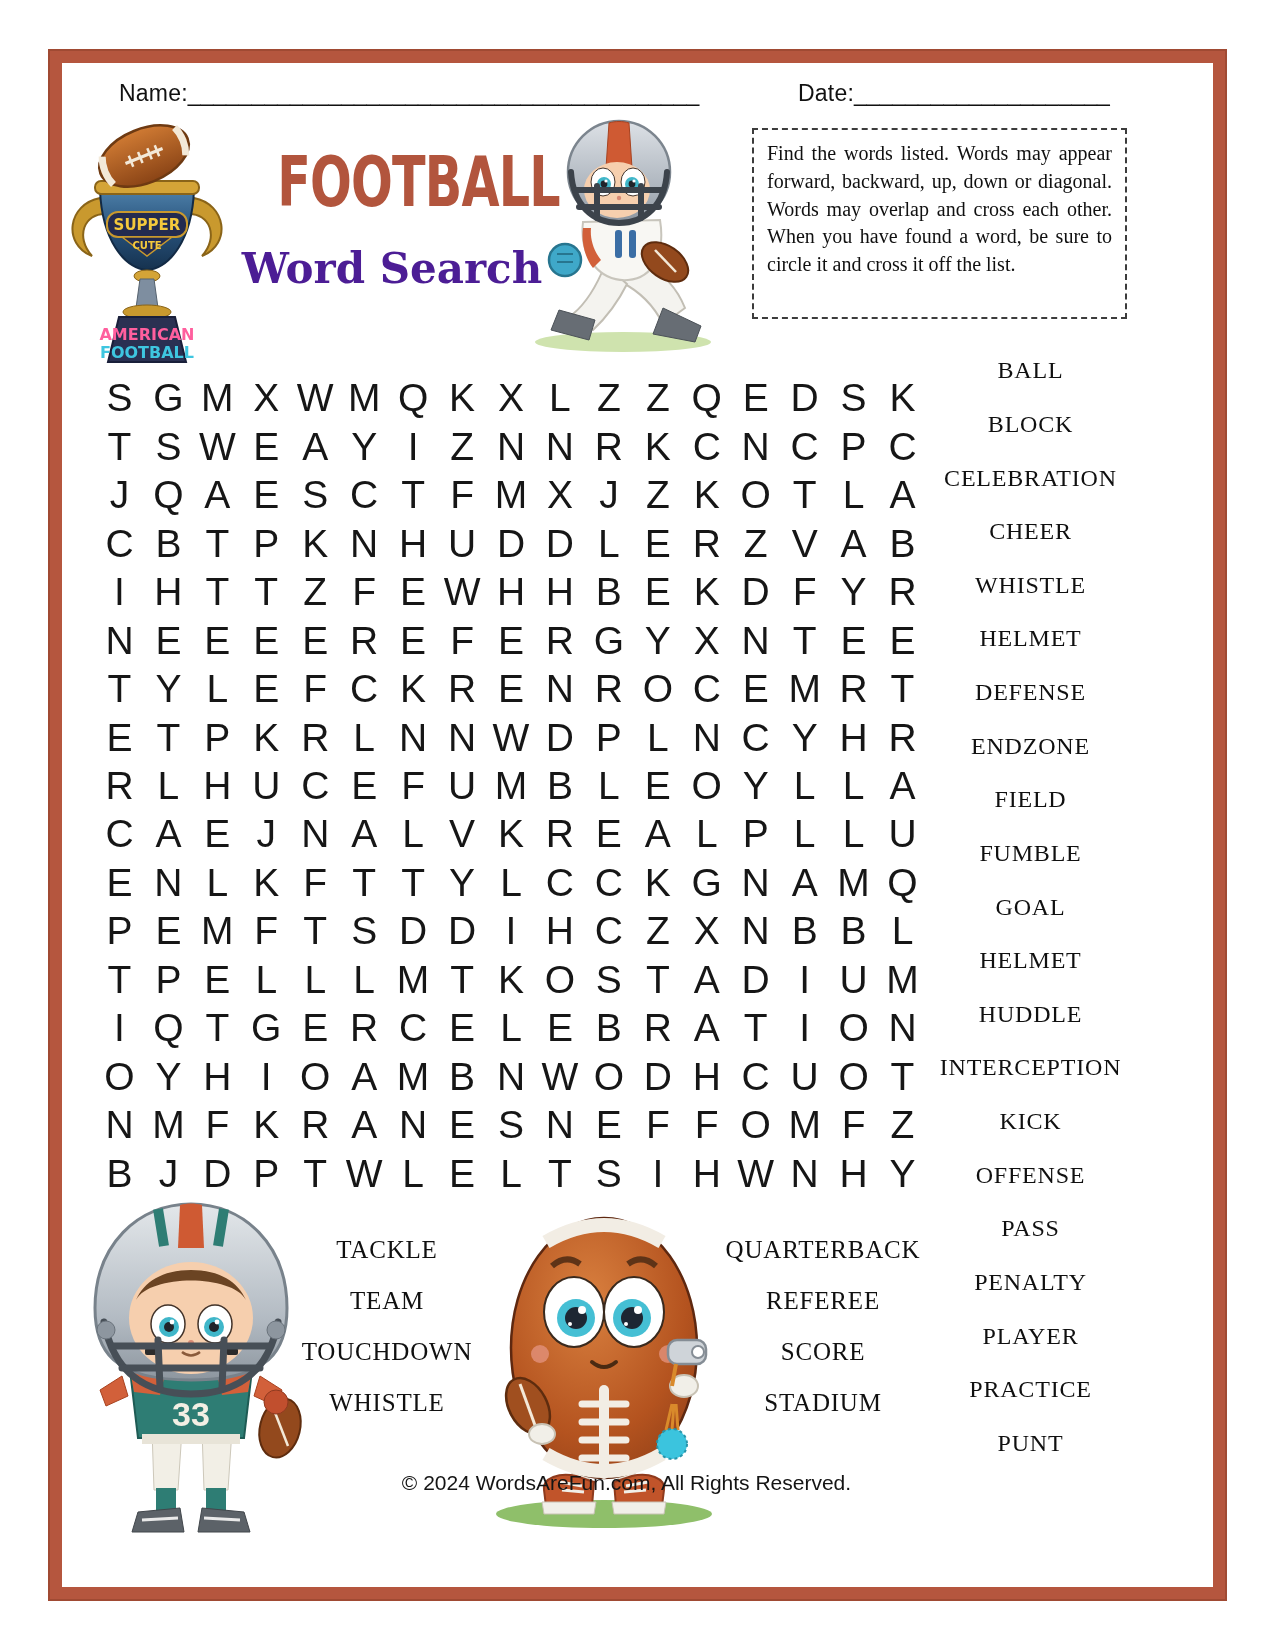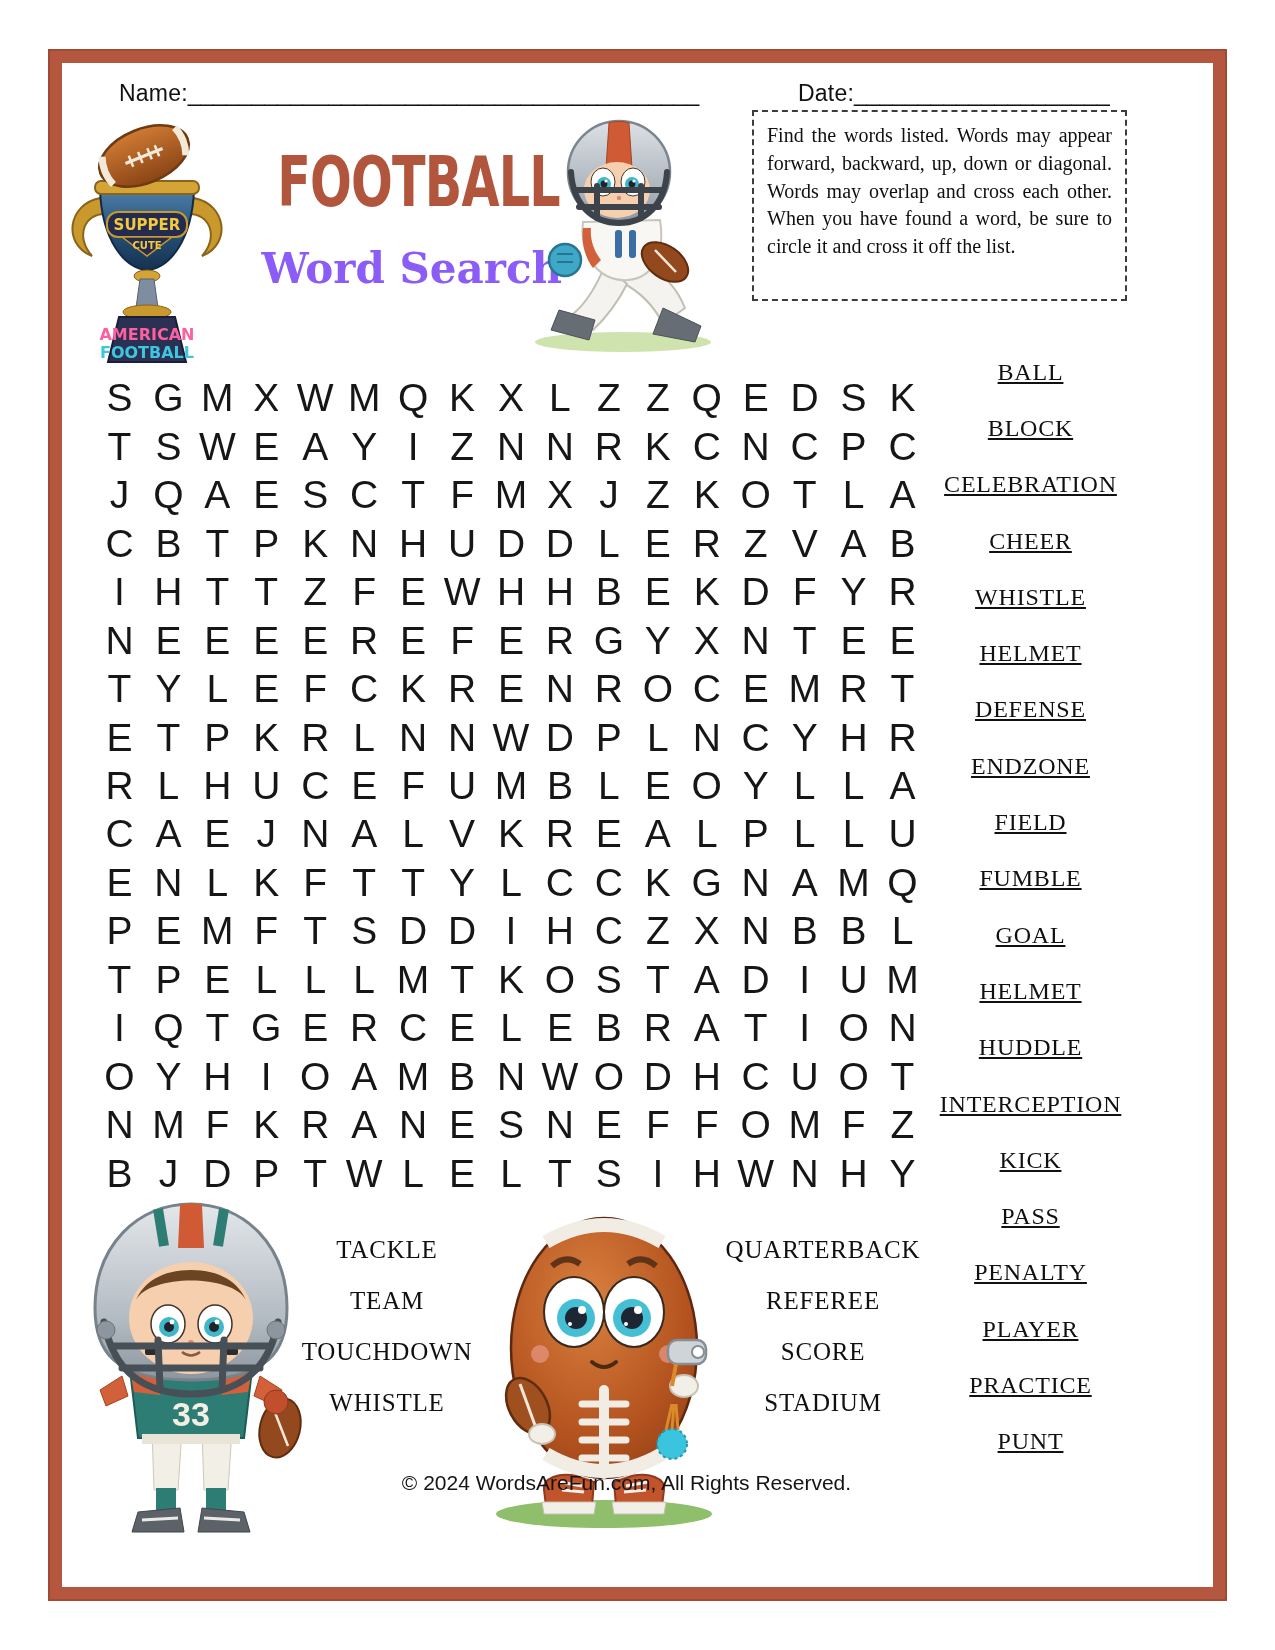--- a/index.html
+++ b/index.html
@@ -16,46 +16,46 @@
   
   .name-row { position:absolute; left:88px; top:80px; font-size:23px; letter-spacing:0.2px;margin-left:31px; }
   .date-row { position:absolute; left:798px; top:80px; font-size:23px; letter-spacing:0.2px; }
   .fill-line { letter-spacing:0; }
   .title-main {
     position:absolute; left:252px; top:142px; width:280px; text-align:center;
     font-family:"DejaVu Sans", sans-serif; font-weight:bold; font-size:60px;
     color:#b2553d; letter-spacing:-1px; transform:scale(0.82,1.15); transform-origin:center top;
   }
   .title-sub {
-    position:absolute; left:222px; top:244px; width:340px; text-align:right;
-    font-family:"DejaVu Serif", serif; font-weight:bold; font-size:42px; color:#8b5cf6;
+    position:absolute; left:222px; top:244px; width:340px; text-align:center;
+    font-family:"DejaVu Serif", serif; font-weight:bold; font-size:42px; color:#4c1d95;
   }
   .instructions {
-    position:absolute; left:752px; top:110px; width:375px; height:191px;
+    position:absolute; left:752px; top:128px; width:375px; height:191px;
     border:2px dashed #3c3c3c; padding:10px 13px 8px 13px;
     font-family:"Liberation Serif", serif; font-size:20px; line-height:27.8px;
     text-align:justify; color:#101010;
   }
   
   .grid {
     position:absolute; left:95px; top:374px; width:832px; height:824px;
     display:grid; grid-template-columns:repeat(17,1fr); grid-template-rows:repeat(17,1fr);
   }
   .grid-cell {
     display:flex; align-items:center; justify-content:center;
     font-family:"Liberation Sans", sans-serif; font-size:39px; color:#161616;
   }
   
   .word-list { position:absolute; display:flex; flex-direction:column; }
   .word-list .word-item {
     flex:1; display:flex; align-items:center; justify-content:center;
     font-family:"Liberation Serif", serif; font-size:24px; letter-spacing:0.8px; color:#101010;
     white-space:nowrap;
   }
-  .list-right  { left:928px; top:344px; width:205px; height:1126px;text-decoration:underline; }
+  .list-right  { left:928px; top:344px; width:205px; height:1126px; }
   .list-bl     { left:292px; top:1224px; width:190px; height:205px; }
   .list-br     { left:703px; top:1224px; width:240px; height:205px; }
   .list-bl .word-item, .list-br .word-item { font-size:25px; }
   
   .copyright {
     position:absolute; left:0; top:1471px; width:1215px; text-align:center;
     font-size:21px; color:#141414;margin-left:19px;
   }
   
   .illo { position:absolute; }
@@ -602,20 +602,21 @@
     <div class="word-item">HELMET</div>
     <div class="word-item">DEFENSE</div>
     <div class="word-item">ENDZONE</div>
     <div class="word-item">FIELD</div>
     <div class="word-item">FUMBLE</div>
     <div class="word-item">GOAL</div>
     <div class="word-item">HELMET</div>
     <div class="word-item">HUDDLE</div>
     <div class="word-item">INTERCEPTION</div>
     <div class="word-item">KICK</div>
+    <div class="word-item">OFFENSE</div>
     <div class="word-item">PASS</div>
     <div class="word-item">PENALTY</div>
     <div class="word-item">PLAYER</div>
     <div class="word-item">PRACTICE</div>
     <div class="word-item">PUNT</div>
   </div>
 <div class="word-list list-bl">
     <div class="word-item">TACKLE</div>
     <div class="word-item">TEAM</div>
     <div class="word-item">TOUCHDOWN</div>

